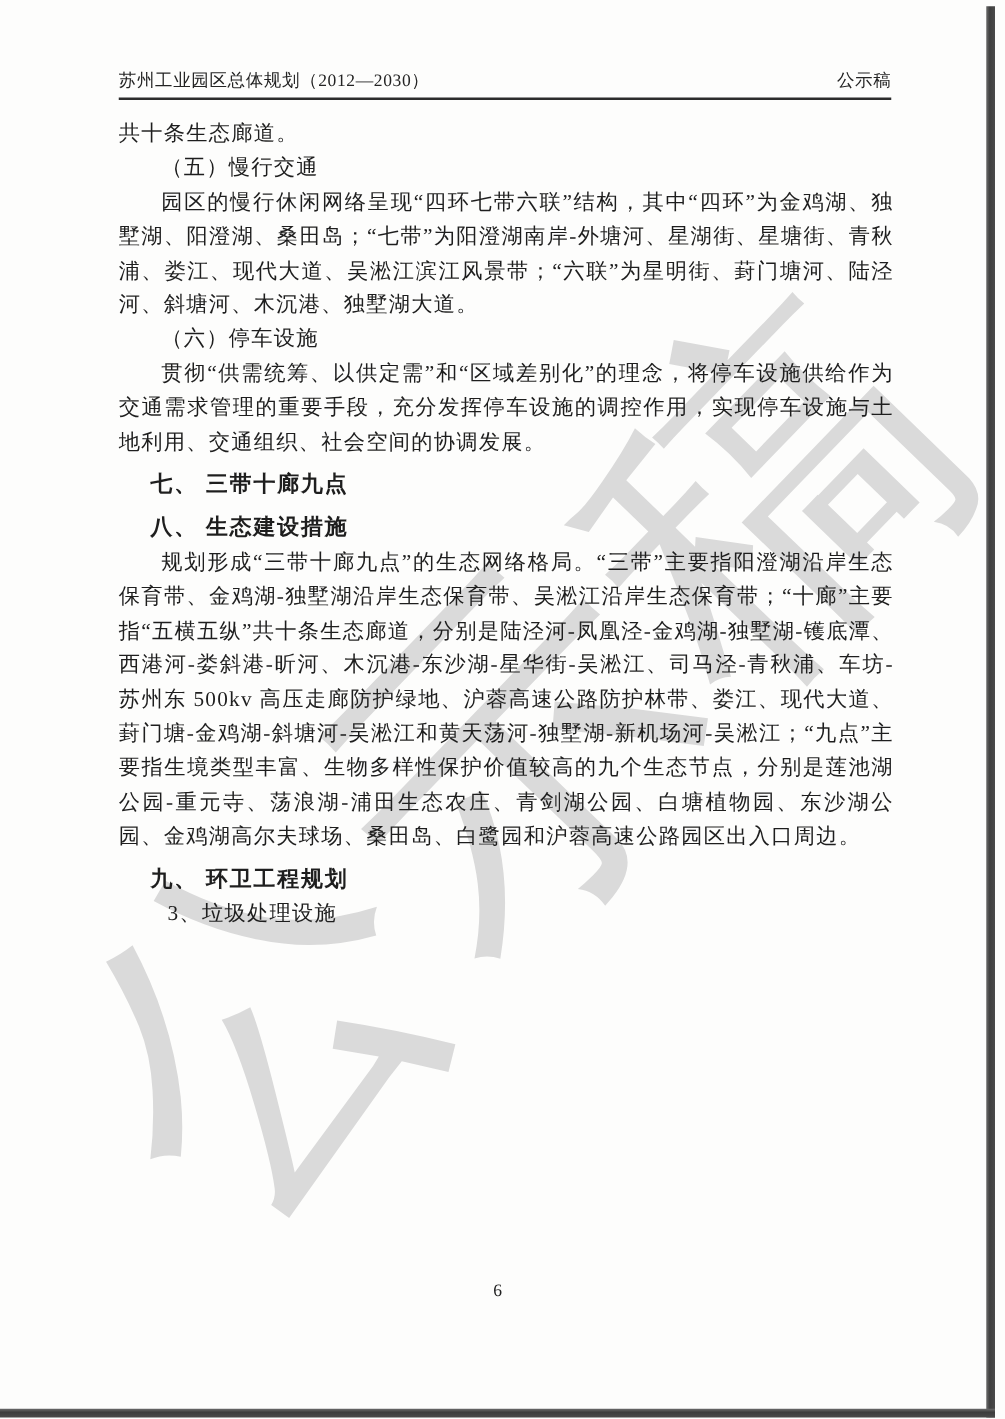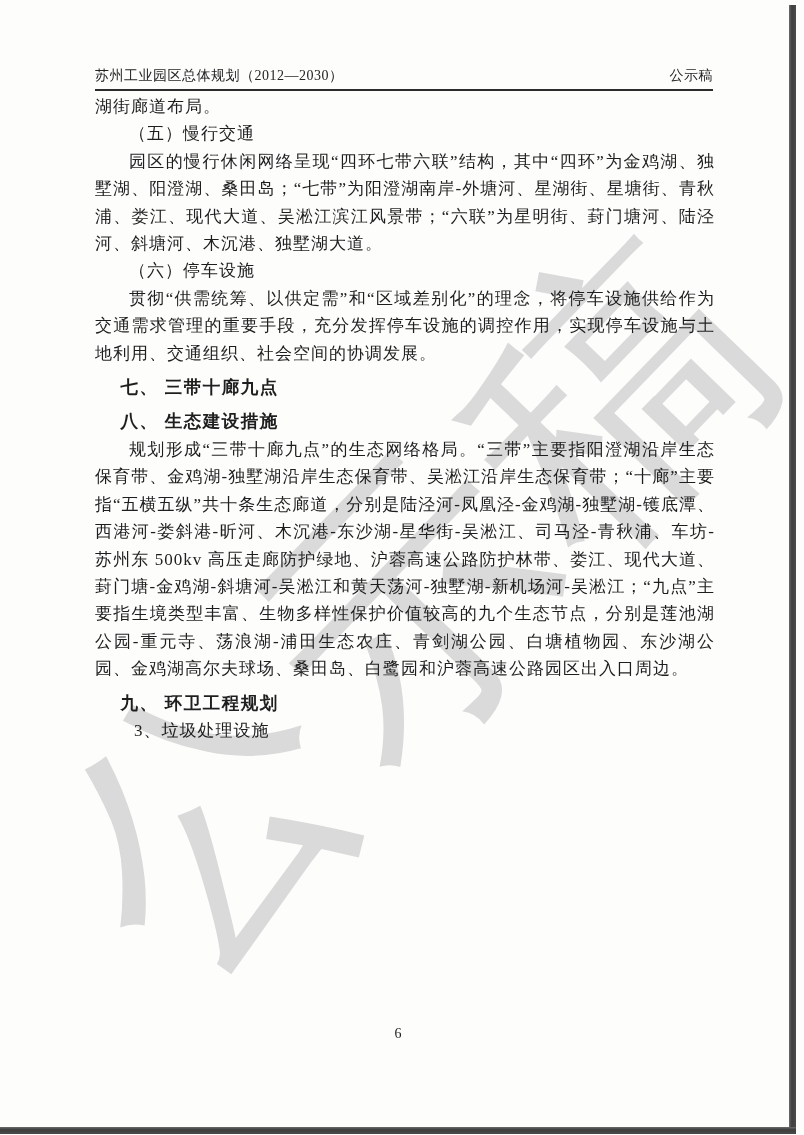--- a/index.html
+++ b/index.html
@@ -26,21 +26,21 @@
   
   .watermark{
     position:absolute;left:415px;top:605px;
     transform:translate(-50%,-50%) rotate(-46deg);
     font-size:285px;line-height:1;letter-spacing:8px;
     color:#dadada;white-space:nowrap;
     font-family:"Liberation Serif","DejaVu Serif",serif;
     z-index:1;user-select:none;
   }
   .header{
-    position:absolute;left:95px;top:67px;width:618px;
+    position:absolute;left:95px;top:56px;width:618px;
     display:flex;justify-content:space-between;align-items:flex-end;
     font-size:14px;color:#232323;letter-spacing:.5px;
     border-bottom:2px solid #2c2c2c;padding-bottom:4px;
     z-index:2;
   }
   .content{
     position:absolute;left:95px;top:93px;width:620px;
     font-size:17px;line-height:27.4px;letter-spacing:1px;
     color:#1e1e1e;text-align:justify;z-index:2;
   }
@@ -64,21 +64,21 @@
 <div class="page">
 
   <div class="watermark">公示稿</div>
 
   <div class="header">
     <span>苏州工业园区总体规划（2012—2030）</span>
     <span>公示稿</span>
   </div>
 
   <div class="content">
-    <p class="cont">湖街廊道布局。</p>
+    <p class="cont">共十条生态廊道。</p>
     <p class="hkai">（五）慢行交通</p>
     <p>园区的慢行休闲网络呈现“四环七带六联”结构，其中“四环”为金鸡湖、独墅湖、阳澄湖、桑田岛；“七带”为阳澄湖南岸-外塘河、星湖街、星塘街、青秋浦、娄江、现代大道、吴淞江滨江风景带；“六联”为星明街、葑门塘河、陆泾河、斜塘河、木沉港、独墅湖大道。</p>
     <p class="hkai">（六）停车设施</p>
     <p>贯彻“供需统筹、以供定需”和“区域差别化”的理念，将停车设施供给作为交通需求管理的重要手段，充分发挥停车设施的调控作用，实现停车设施与土地利用、交通组织、社会空间的协调发展。</p>
     <p class="hhei">七、 三带十廊九点</p>
     <p class="hhei">八、 生态建设措施</p>
     <p>规划形成“三带十廊九点”的生态网络格局。“三带”主要指阳澄湖沿岸生态保育带、金鸡湖-独墅湖沿岸生态保育带、吴淞江沿岸生态保育带；“十廊”主要指“五横五纵”共十条生态廊道，分别是陆泾河-凤凰泾-金鸡湖-独墅湖-镬底潭、西港河-娄斜港-昕河、木沉港-东沙湖-星华街-吴淞江、司马泾-青秋浦、车坊-苏州东 500kv 高压走廊防护绿地、沪蓉高速公路防护林带、娄江、现代大道、葑门塘-金鸡湖-斜塘河-吴淞江和黄天荡河-独墅湖-新机场河-吴淞江；“九点”主要指生境类型丰富、生物多样性保护价值较高的九个生态节点，分别是莲池湖公园-重元寺、荡浪湖-浦田生态农庄、青剑湖公园、白塘植物园、东沙湖公园、金鸡湖高尔夫球场、桑田岛、白鹭园和沪蓉高速公路园区出入口周边。</p>
     <p class="hhei">九、 环卫工程规划</p>
     <p class="hsub">3、垃圾处理设施</p>
   </div>

